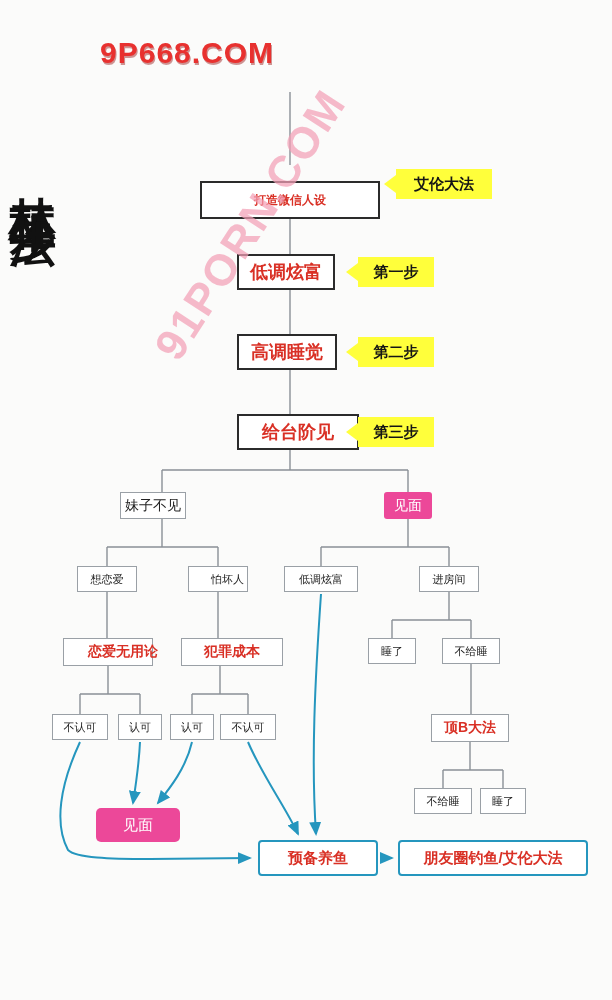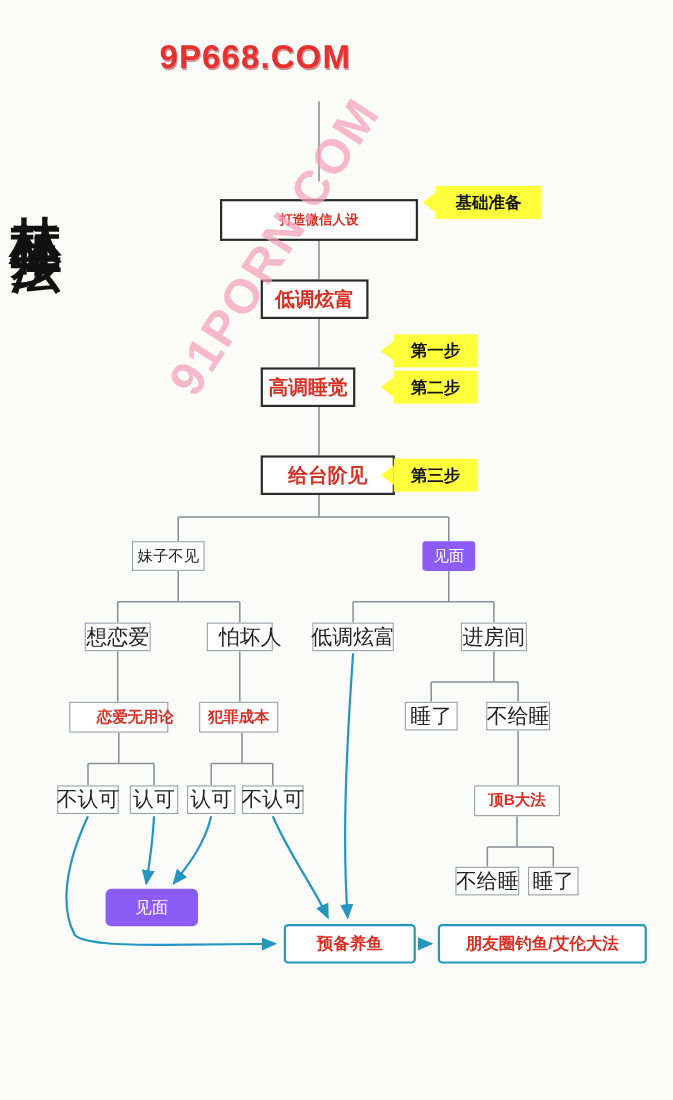--- a/index.html
+++ b/index.html
@@ -29,46 +29,45 @@
     display:flex;align-items:center;justify-content:center;
     background:#ffff3b;color:#151515;font-weight:bold;font-size:15px;
     height:30px;box-sizing:border-box;
   }
   .tag::before{
     content:"";position:absolute;left:-12px;top:50%;transform:translateY(-50%);
     border-top:9px solid transparent;border-bottom:9px solid transparent;
     border-right:12px solid #ffff3b;
   }
   .box-sm{
-    border:1px solid #9aa0a6;color:#222;font-size:19px;
+    border:1px solid #9aa0a6;color:#222;font-size:11px;
   }
   .box-red{
     border:1px solid #9aa0a6;color:#d93025;font-weight:bold;font-size:14px;
   }
   .box-teal{
-    background:#8b5cf6;color:#ffffff;font-size:14px;border:none;border-radius:3px;
+    background:#ec4899;color:#ffffff;font-size:14px;border:none;border-radius:3px;
   }
   .box-teal.big{border-radius:5px;font-size:15px;}
   .box-outline-teal{
     border:2px solid #2596be;border-radius:4px;
     color:#d93025;font-weight:bold;font-size:15px;
   }
   .side-title{
     position:absolute;left:10px;top:158px;
     writing-mode:vertical-rl;text-orientation:upright;
     font-size:47px;font-weight:900;color:#111;
     letter-spacing:6px;line-height:1;
   }
   .wm-top{
     position:absolute;left:100px;top:36px;
     font-size:30px;font-weight:bold;letter-spacing:1px;
     color:#e8312f;
     text-shadow:1px 2px 0 rgba(150,20,20,.45);
     pointer-events:none;
-    margin-left:45px;
   }
   .wm-diag{
     position:absolute;left:95px;top:200px;width:310px;
     text-align:center;
     font-size:44px;font-weight:bold;letter-spacing:2px;
     color:rgba(243,160,182,0.72);
     transform:rotate(-57deg);
     pointer-events:none;z-index:50;
   }
 </style>
@@ -97,41 +96,41 @@
 
     <path d="M 80 742 C 60 785, 54 824, 68 850 C 76 858, 110 859, 150 859 L 250 858" fill="none" stroke="#2596be" stroke-width="2" marker-end="url(#arrow)"></path>
     <path d="M 140 742 C 139 764, 136 784, 133 803" fill="none" stroke="#2596be" stroke-width="2" marker-end="url(#arrow)"></path>
     <path d="M 192 742 C 186 768, 170 788, 158 803" fill="none" stroke="#2596be" stroke-width="2" marker-end="url(#arrow)"></path>
     <path d="M 248 742 C 262 775, 286 808, 298 834" fill="none" stroke="#2596be" stroke-width="2" marker-end="url(#arrow)"></path>
     <path d="M 321 594 C 315 680, 311 760, 316 834" fill="none" stroke="#2596be" stroke-width="2" marker-end="url(#arrow)"></path>
     <path d="M 380 858 L 392 858" fill="none" stroke="#2596be" stroke-width="2" marker-end="url(#arrow)"></path>
   </svg>
 
   <div class="node box-main first" style="left:200px;top:165px;width:180px;height:38px;">打造微信人设</div>
-  <div class="tag" style="left:396px;top:169px;width:96px;">基础准备</div>
+  <div class="tag" style="left:396px;top:169px;width:96px;">艾伦大法</div>
 
   <div class="node box-main" style="left:237px;top:254px;width:98px;height:36px;">低调炫富</div>
-  <div class="tag" style="left:358px;top:257px;width:76px;margin-top:47px;">第一步</div>
+  <div class="tag" style="left:358px;top:257px;width:76px;">第一步</div>
 
-  <div class="node box-main" style="left:237px;top:334px;width:86px;height:36px;">高调睡觉</div>
+  <div class="node box-main" style="left:237px;top:334px;width:100px;height:36px;">高调睡觉</div>
   <div class="tag" style="left:358px;top:337px;width:76px;">第二步</div>
 
   <div class="node box-main" style="left:237px;top:414px;width:122px;height:36px;">给台阶见</div>
   <div class="tag" style="left:358px;top:417px;width:76px;">第三步</div>
 
   <div class="node box-sm" style="left:120px;top:492px;width:66px;height:27px;font-size:14px;">妹子不见</div>
   <div class="node box-teal" style="left:384px;top:492px;width:48px;height:27px;">见面</div>
 
   <div class="node box-sm" style="left:77px;top:566px;width:60px;height:26px;">想恋爱</div>
   <div class="node box-sm" style="left:188px;top:566px;width:60px;height:26px;padding-left:19px;">怕坏人</div>
   <div class="node box-sm" style="left:284px;top:566px;width:74px;height:26px;">低调炫富</div>
   <div class="node box-sm" style="left:419px;top:566px;width:60px;height:26px;">进房间</div>
 
   <div class="node box-red" style="left:63px;top:638px;width:90px;height:28px;padding-left:30px;">恋爱无用论</div>
-  <div class="node box-red" style="left:181px;top:638px;width:72px;height:28px;">犯罪成本</div>
+  <div class="node box-red" style="left:181px;top:638px;width:102px;height:28px;">犯罪成本</div>
   <div class="node box-sm" style="left:368px;top:638px;width:48px;height:26px;">睡了</div>
   <div class="node box-sm" style="left:442px;top:638px;width:58px;height:26px;">不给睡</div>
 
   <div class="node box-sm" style="left:52px;top:714px;width:56px;height:26px;">不认可</div>
   <div class="node box-sm" style="left:118px;top:714px;width:44px;height:26px;">认可</div>
   <div class="node box-sm" style="left:170px;top:714px;width:44px;height:26px;">认可</div>
   <div class="node box-sm" style="left:220px;top:714px;width:56px;height:26px;">不认可</div>
   <div class="node box-red" style="left:431px;top:714px;width:78px;height:28px;">顶B大法</div>
 
   <div class="node box-sm" style="left:414px;top:788px;width:58px;height:26px;">不给睡</div>

